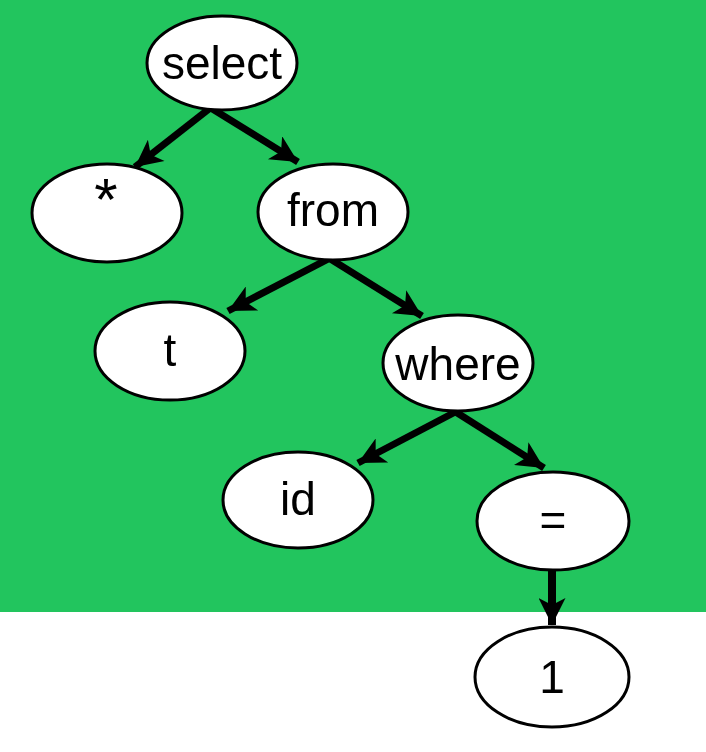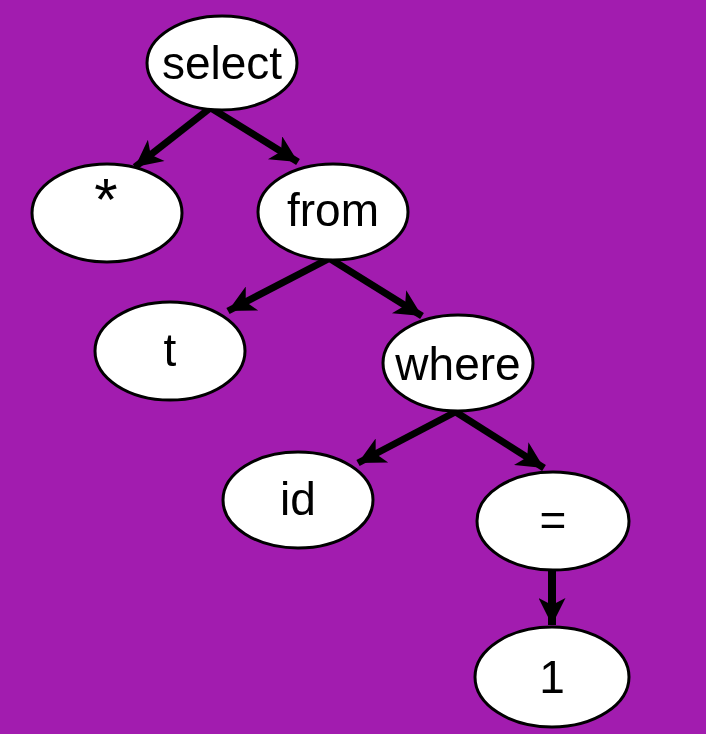--- a/index.html
+++ b/index.html
@@ -6,22 +6,22 @@
     margin: 0;
     padding: 0;
     background: #ffffff;
     width: 706px;
     height: 752px;
     overflow: hidden;
   }
   .canvas {
     position: relative;
     width: 706px;
-    height: 734px;
-    background: #a21caf;
+    height: 612px;
+    background: #22c55e;
   }
   svg { display: block; }
   .edge {
     stroke: #000000;
     stroke-width: 7;
     fill: none;
   }
   .edge.vertical { stroke-width: 8; }
   .node ellipse {
     fill: #ffffff;

